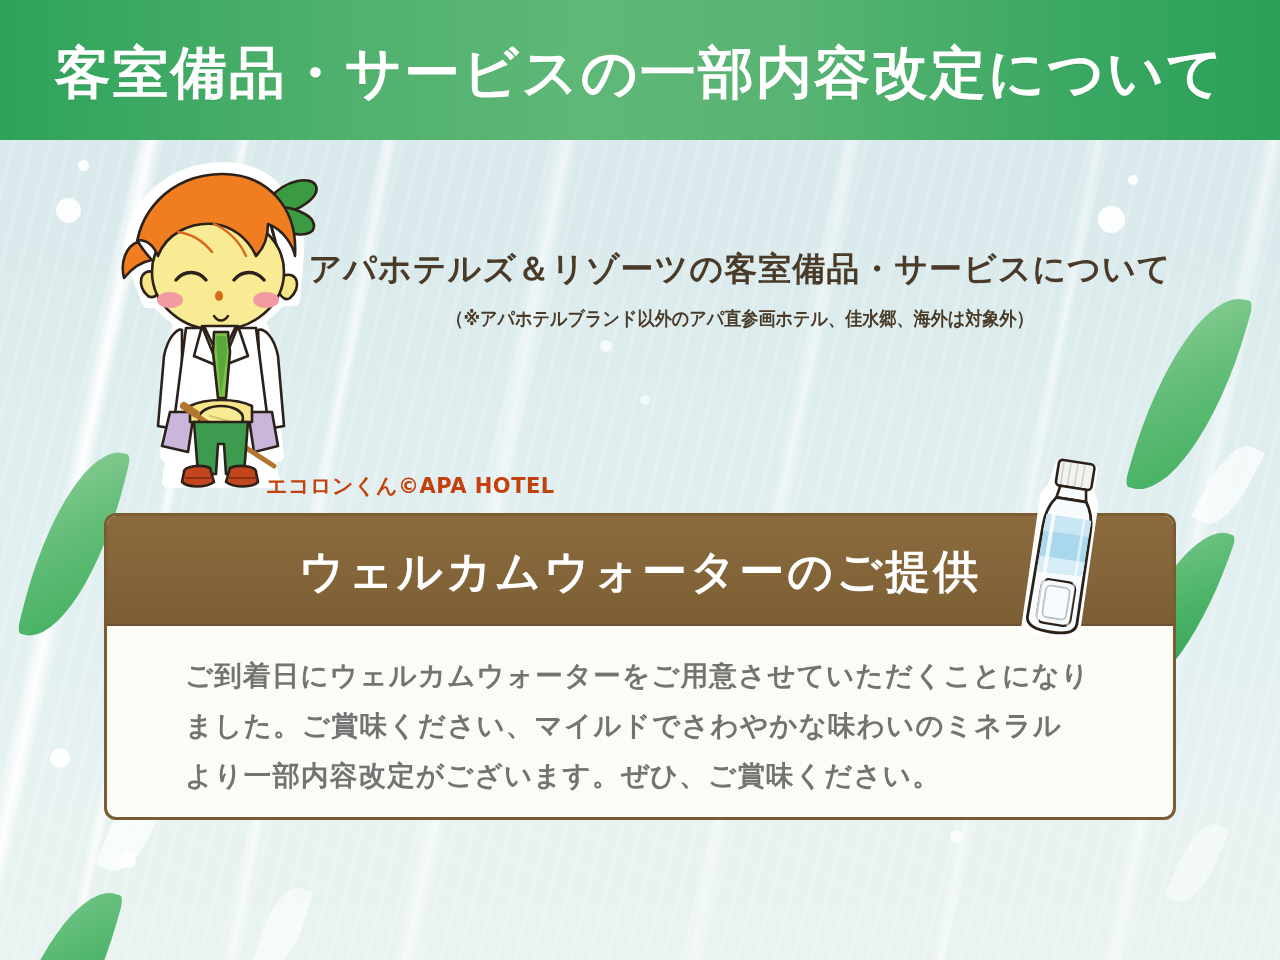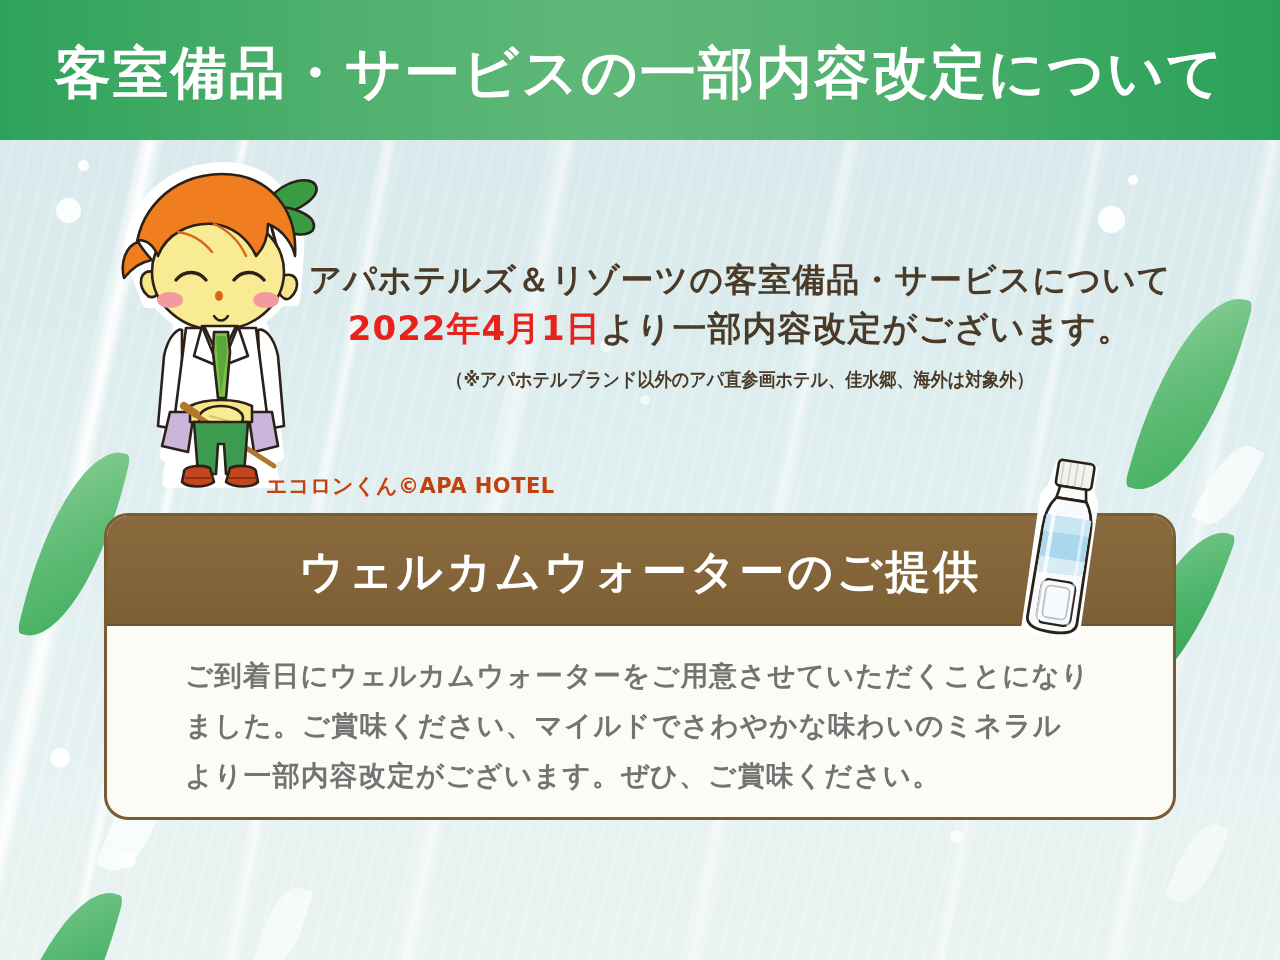--- a/index.html
+++ b/index.html
@@ -107,21 +107,21 @@
   .mascot {
     position: absolute;
     left: 118px; top: 160px;
     width: 210px; height: 340px;
   }
 
   
   .intro {
     position: absolute;
     left: 290px;
-    top: 259px;
+    top: 248px;
     width: 900px;
     text-align: center;
     color: #4a3a28;
   }
   .intro-line1 {
     font-size: 33px;
     font-weight: 700;
     letter-spacing: 1px;
     line-height: 1.28;
     white-space: nowrap;
@@ -168,21 +168,21 @@
   }
 
   
   .card {
     position: absolute;
     left: 104px;
     top: 513px;
     width: 1072px;
     height: 307px;
     border: 3px solid #7a5c33;
-    border-radius: 24px;
+    border-radius: 12px;
     background: #fdfbf6;
     box-sizing: border-box;
     overflow: hidden;
     z-index: 4;
   }
   .card-header {
     height: 108px;
     background: linear-gradient(180deg, #8a6a3d 0%, #836539 55%, #7b5e33 100%);
     display: flex;
     align-items: center;
@@ -326,21 +326,20 @@
         <path d="M68 318 L94 318" fill="none" stroke="#8f2f12" stroke-width="2"></path>
         <path d="M112 318 L138 318" fill="none" stroke="#8f2f12" stroke-width="2"></path>
       </g>
     </svg>
   </div>
 
   <div class="mascot-caption">エコロンくん©APA HOTEL</div>
 
   <div class="intro">
     <div class="intro-line1">アパホテルズ＆リゾーツの客室備品・サービスについて</div>
-    <div class="intro-line2"><span class="date-red">2022年4月1日</span><span>より一部内容改定がございます。</span></div>
     <div class="intro-note">（※アパホテルブランド以外のアパ直参画ホテル、佳水郷、海外は対象外）</div>
   </div>
 
   <div class="bottle-wrap">
     <svg viewBox="0 0 110 195" width="110" height="195" xmlns="http://www.w3.org/2000/svg">
       <g transform="rotate(9 55 97)">
 
         <g stroke="#ffffff" stroke-width="9" fill="#ffffff">
           <path d="M38 12 L72 12 L72 34 L78 44 L80 176 L30 178 L28 44 L34 34 Z"></path>
         </g>

